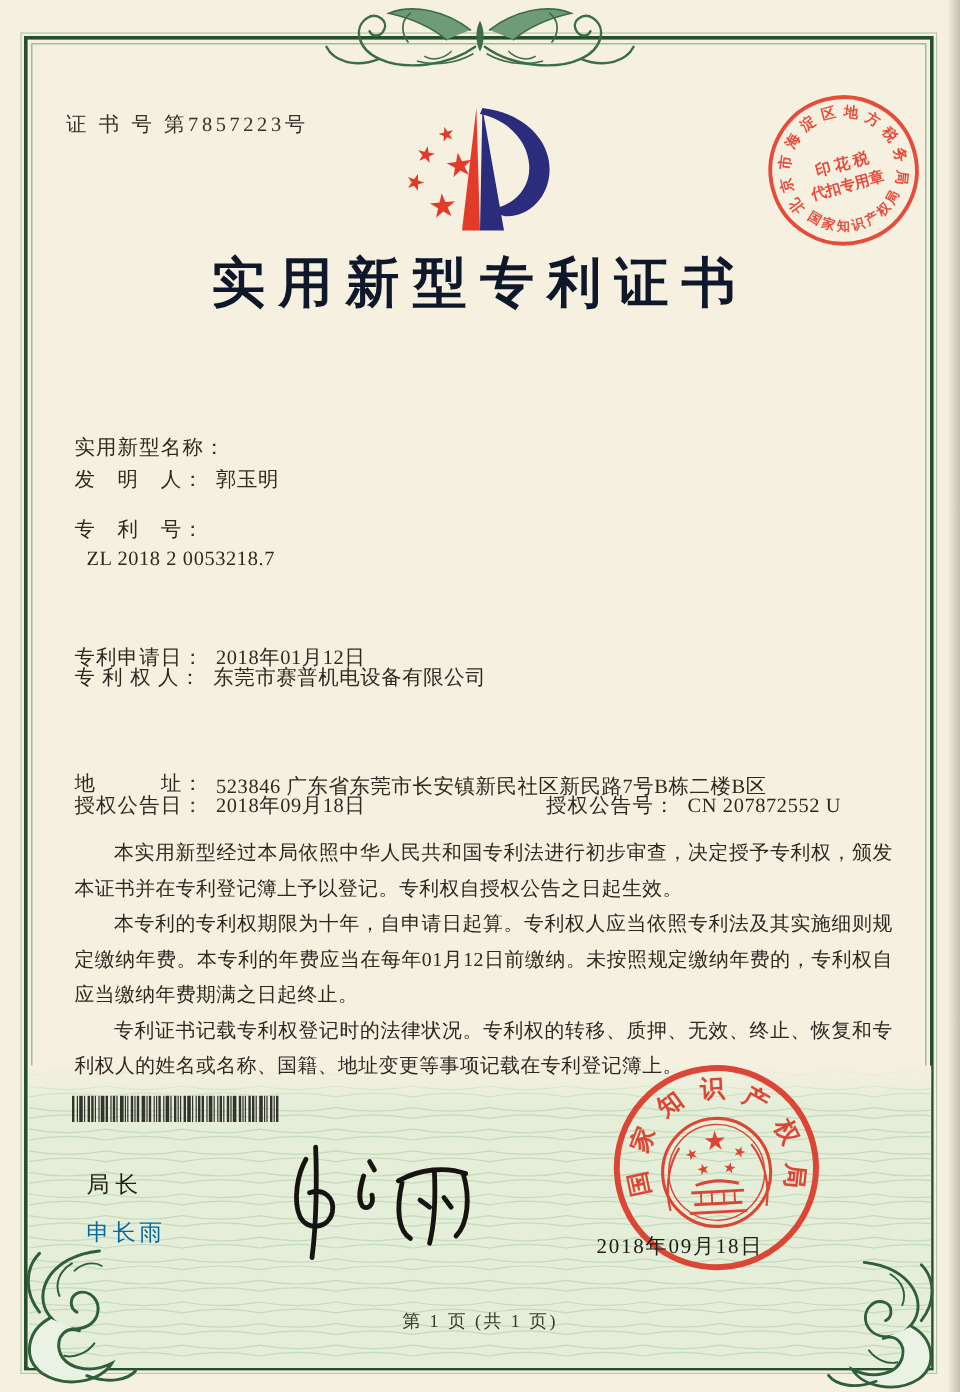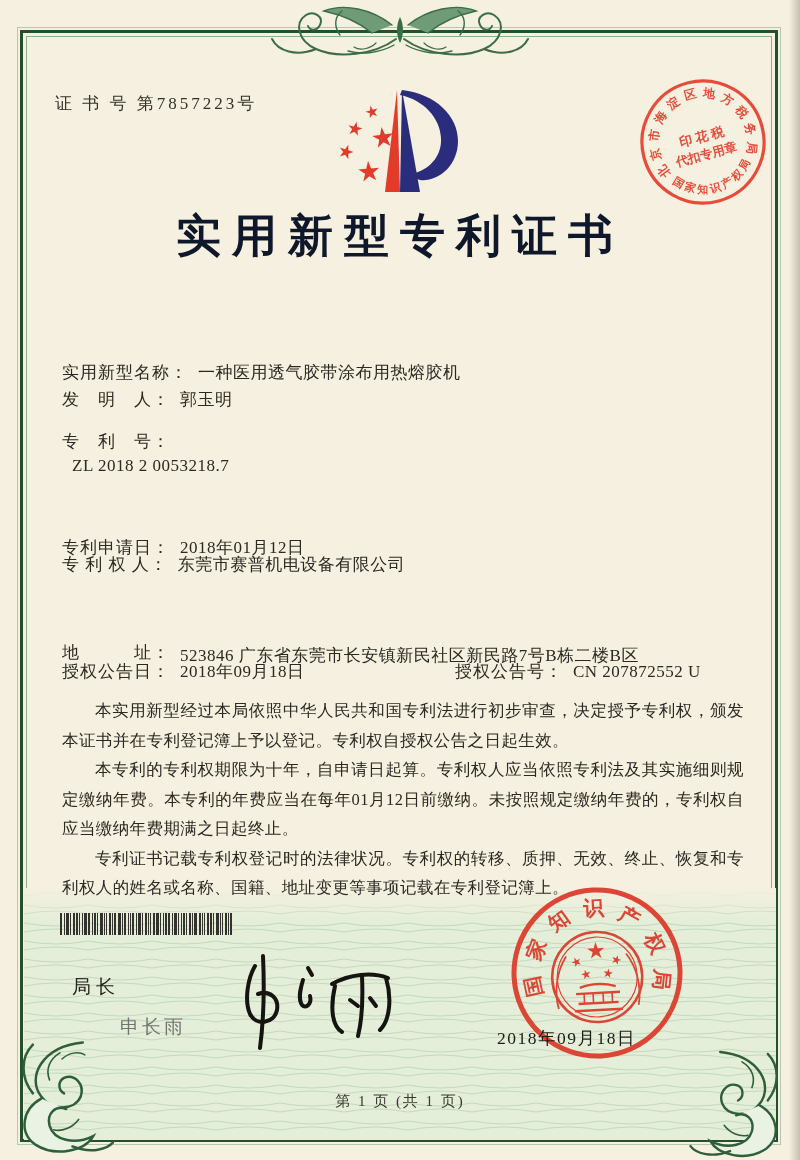--- a/index.html
+++ b/index.html
@@ -65,21 +65,21 @@
   .paras{left:62px;top:696px;width:682px;z-index:2;}
   .paras p{
     font-size:16.5px;line-height:29.5px;text-indent:2em;
     text-align:justify;color:#2b2922;letter-spacing:0.4px;
   }
   .footer-page{
     left:0;top:1092px;width:100%;text-align:center;
     font-size:15px;letter-spacing:2px;color:#3a382f;z-index:2;
   }
   .director-title{left:72px;top:974px;font-size:19px;letter-spacing:5px;z-index:2;color:#23211b;font-family:Liberation Serif, serif;}
-  .director-name{left:72px;top:1014px;font-size:19px;letter-spacing:3px;z-index:2;color:#737373;margin-left:48px;}
+  .director-name{left:72px;top:1014px;font-size:19px;letter-spacing:3px;z-index:2;color:#0369a1;}
   .seal-date{
     left:497px;top:1026px;font-size:17.5px;letter-spacing:1.5px;
     color:#1d1c17;z-index:4;
   }
 
   
   .logo{left:336px;top:86px;width:132px;height:112px;}
   .tax-seal{left:628px;top:67px;width:150px;height:150px;color:var(--seal-red);opacity:.93;z-index:2;}
   .big-seal{left:505px;top:881px;width:184px;height:184px;color:#dc3828;opacity:.92;z-index:3;transform:rotate(-3deg);}
   .barcode{left:60px;top:913px;width:232px;height:22px;z-index:2;}
@@ -213,21 +213,20 @@
   </g>
   <path d="M61,4 L49,106 L64,106 Z" fill="var(--logo-red)"></path>
   <path d="M66,4 L64,106 L84,106 Z" fill="var(--logo-blue)"></path>
   <path d="M66,4 C100,8 122,30 122,55 C122,80 102,96 84,94 C80,93 78,90 79,87 C96,82 106,68 105,52 C104,32 88,14 64,9 Z" fill="var(--logo-blue)"></path>
 </svg>
 
 <div class="abs title">实用新型专利证书</div>
 
 <div class="abs row row-name">
   <span class="lbl">实用新型名称：</span>
-  <span class="val">一种医用透气胶带涂布用热熔胶机</span>
 </div>
 <div class="abs row row-inventor">
   <span class="lbl">发　明　人：</span>
   <span class="val">郭玉明</span>
 </div>
 <div class="abs row row-patno">
   <span class="lbl">专　利　号：</span>
   <span class="val">ZL 2018 2 0053218.7</span>
 </div>
 <div class="abs row row-filing">

